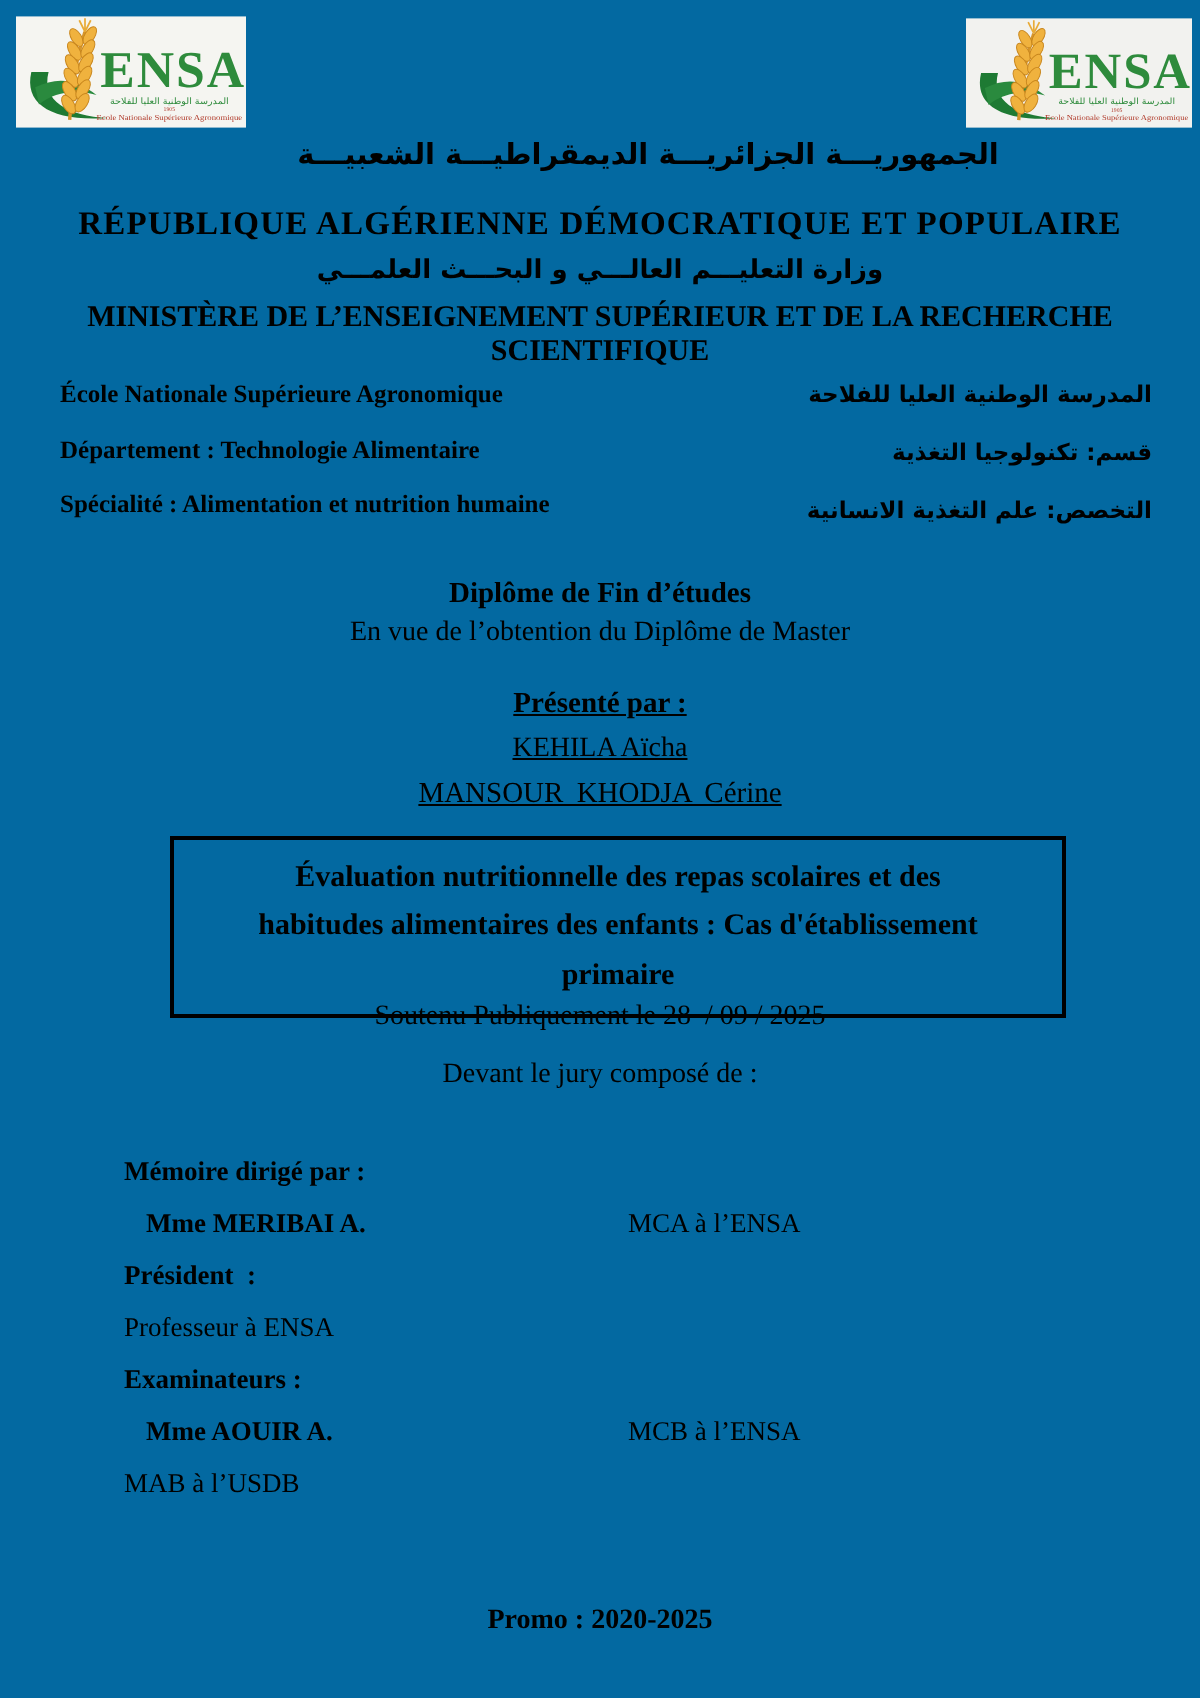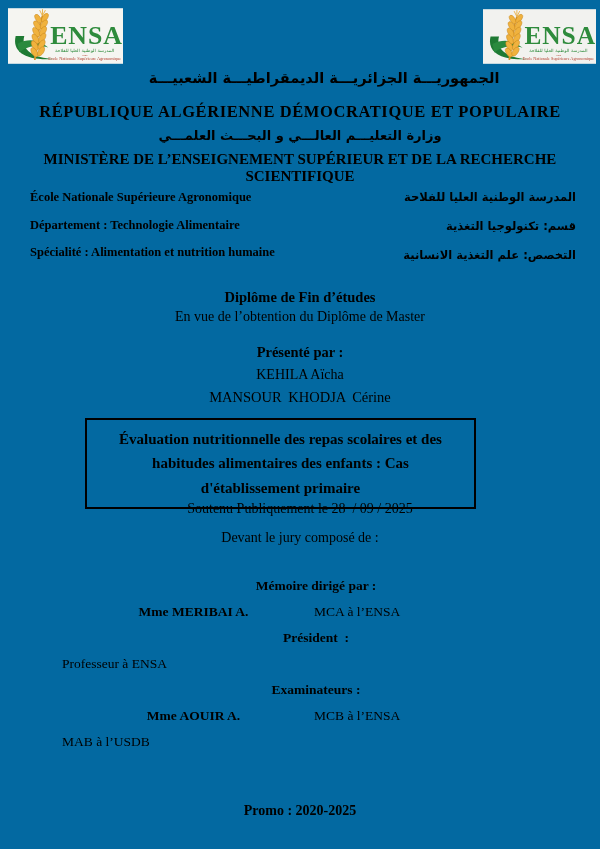--- a/index.html
+++ b/index.html
@@ -27,42 +27,42 @@
   .h-fr2{top:151px;font-size:15px;font-weight:bold;}
   
   .inst{top:190px;left:30px;right:24px;display:flex;justify-content:space-between;}
   .inst-fr div{font-size:12.5px;font-weight:bold;margin-bottom:12.5px;white-space:nowrap;}
   .inst-ar{text-align:right;}
   .inst-ar div{font-size:11.5px;margin-bottom:15px;white-space:nowrap;}
   
   .memoire{top:289px;}
   .memoire-type{font-size:14.5px;font-weight:bold;margin-bottom:3px;}
   .memoire-purpose{font-size:14px;}
-  .presente{top:344px;}
+  .presente{top:344px;text-decoration:underline;}
   .presente-label{font-size:14.5px;font-weight:bold;margin-bottom:6px;}
   .author1{font-size:14px;margin-bottom:6px;}
   .author2{font-size:14.5px;word-spacing:3px;}
   
   .title-box{
-    top:418px;left:85px;width:391px;box-sizing:border-box;
+    top:418px;left:85px;width:448px;box-sizing:border-box;
     border:2px solid #000;
     padding:7px 28px;
     text-align:center;font-weight:bold;font-size:15px;line-height:1.62;
   }
   
   .soutenu{top:501px;font-size:14px;white-space:pre-wrap;}
   .jury-intro{top:530px;font-size:14px;}
   
   .jury{top:578px;left:62px;right:30px;font-size:13.5px;}
   .jury-heading{font-weight:bold;white-space:pre-wrap;margin-bottom:10px;}
   .member{display:flex;margin-bottom:10px;line-height:16px;}
   .jury-heading{line-height:16px;}
   .m-name{width:252px;padding-left:11px;font-weight:bold;box-sizing:border-box;}
   .m-role{font-weight:normal;}
-  .jury section{margin-bottom:3px;text-align:center;}
+  .jury section{margin-bottom:3px;}
   
   .promo{top:803px;font-size:14px;font-weight:bold;}
   svg text{user-select:none;}
 </style>
 </head>
 <body>
 
 <div class="page">
 
   <div class="abs logo-left">

